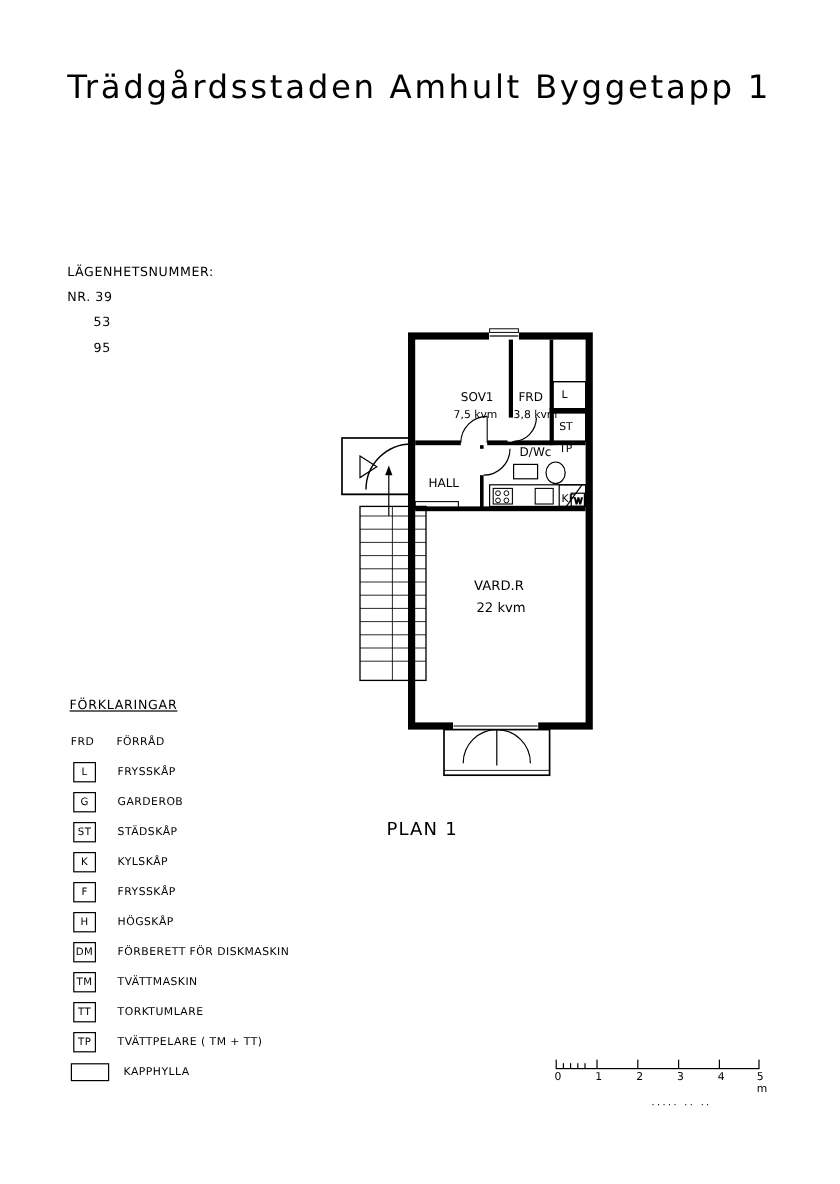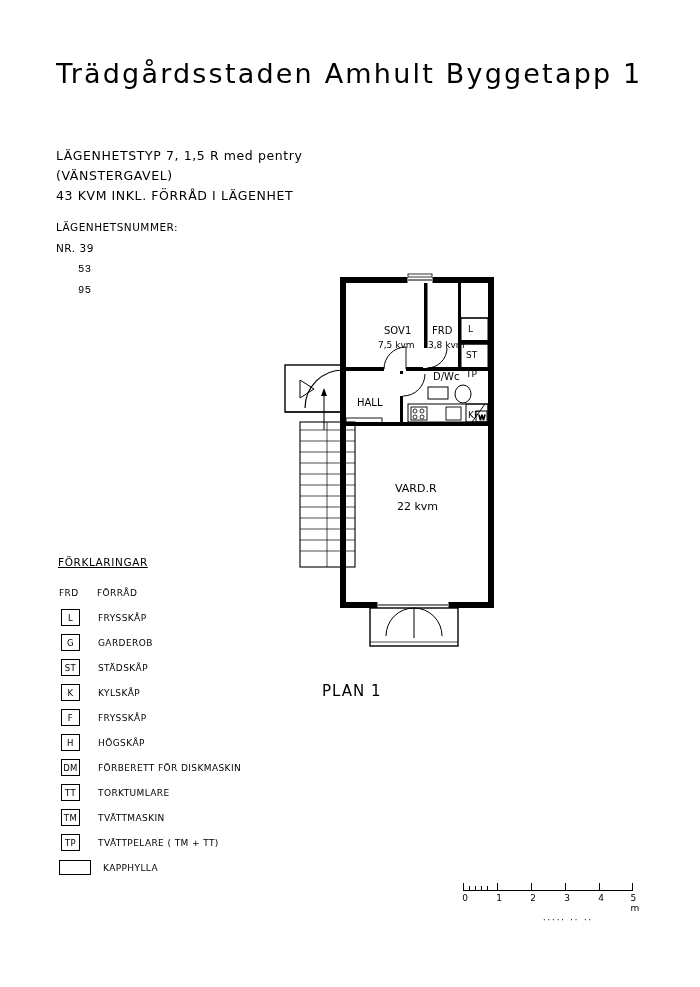--- a/index.html
+++ b/index.html
@@ -39,34 +39,35 @@
   }
   .numblock {
     position: absolute;
     left: 56px;
     top: 217px;
     font-size: 10.5px;
     line-height: 21px;
     letter-spacing: 0.5px;
     color: #000;
   }
-  .numblock .indent { padding-left: 22px; font-family: Liberation Mono, monospace; }
+  .numblock .indent { padding-left: 22px; }
 
   
   .legend {
     position: absolute;
     left: 58px;
     top: 556px;
     width: 250px;
   }
   .legend-title {
     font-size: 10.5px;
     letter-spacing: 0.6px;
     text-decoration: underline;
     margin-bottom: 12px;
+    margin-top: 26px;
   }
   .legend-row {
     display: flex;
     align-items: center;
     height: 25px;
   }
   .legend-sym {
     width: 28px;
     flex: 0 0 28px;
     font-size: 9px;
@@ -179,25 +180,20 @@
     font-family: "DejaVu Sans", sans-serif;
   }
 </style>
 </head>
 <body>
 
 <div id="page">
 
   <div class="title txt">Trädgårdsstaden Amhult Byggetapp 1</div>
 
-  <div class="subblock txt">
-    <div>LÄGENHETSTYP 7,  1,5 R med pentry</div>
-    <div>(VÄNSTERGAVEL)</div>
-    <div>43 KVM INKL. FÖRRÅD I LÄGENHET</div>
-  </div>
 
   <div class="numblock txt">
     <div>LÄGENHETSNUMMER:</div>
     <div>NR. 39</div>
     <div class="indent">53</div>
     <div class="indent">95</div>
   </div>
 
   <div class="legend">
     <div class="legend-title txt">FÖRKLARINGAR</div>
@@ -237,27 +233,27 @@
       <span class="legend-label txt">HÖGSKÅP</span>
     </div>
 
     <div class="legend-row">
       <span class="legend-sym boxed txt">DM</span>
       <span class="legend-label txt">FÖRBERETT FÖR DISKMASKIN</span>
     </div>
 
 
     <div class="legend-row">
+      <span class="legend-sym boxed txt">TM</span>
+      <span class="legend-label txt">TVÄTTMASKIN</span>
+    </div>
+
+    <div class="legend-row">
       <span class="legend-sym boxed txt">TT</span>
       <span class="legend-label txt">TORKTUMLARE</span>
-    </div>
-
-    <div class="legend-row">
-      <span class="legend-sym boxed txt">TM</span>
-      <span class="legend-label txt">TVÄTTMASKIN</span>
     </div>
 
     <div class="legend-row">
       <span class="legend-sym boxed txt">TP</span>
       <span class="legend-label txt">TVÄTTPELARE  ( TM + TT)</span>
     </div>
 
     <div class="legend-row">
       <span class="legend-sym wide"></span>
       <span class="legend-label txt" style="padding-left:12px;text-align:center;">KAPPHYLLA</span>

